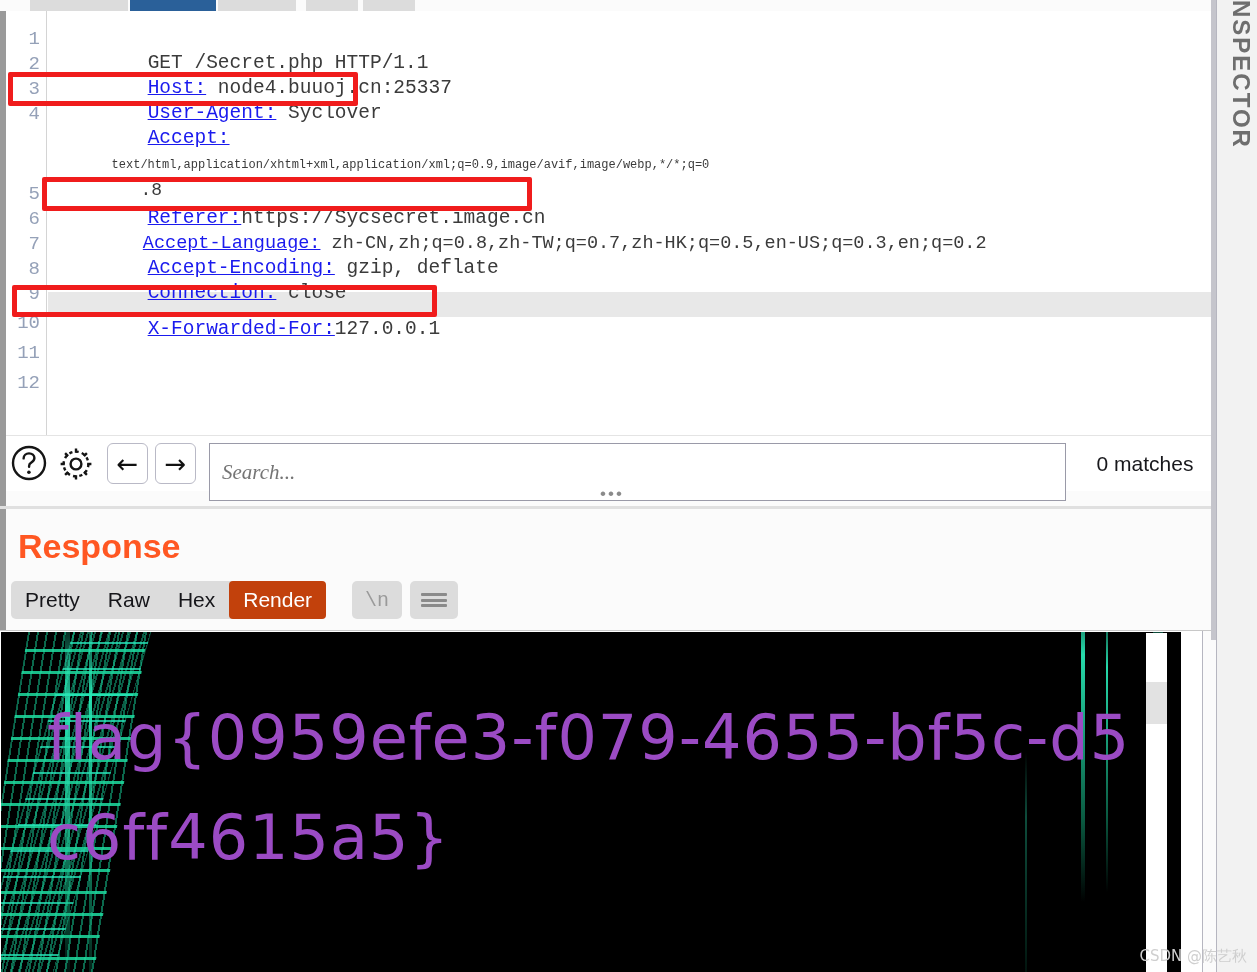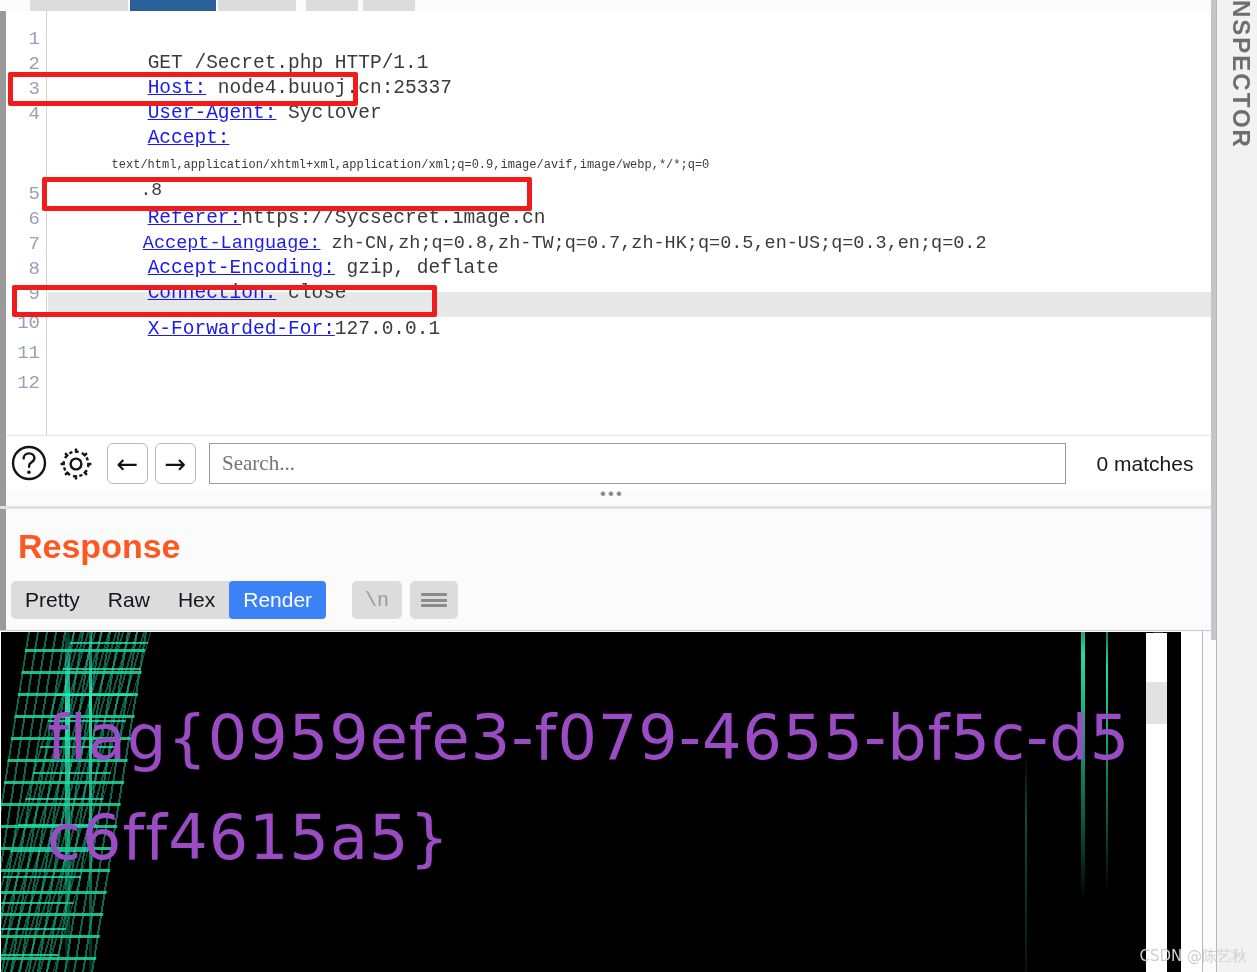--- a/index.html
+++ b/index.html
@@ -105,24 +105,25 @@
     width: 41px; height: 41px;
     border: 1px solid #b9b9c6;
     border-radius: 6px;
     background: #ffffff;
     display: flex; align-items: center; justify-content: center;
     font-size: 26px; color: #111; line-height: 1;
     font-family: "DejaVu Sans", sans-serif;
   }
   .search-input {
     position: absolute; left: 209px; top: 443px;
-    width: 857px; height: 41px;
+    width: 857px; height: 58px;
     border: 1px solid #9a9aa8;
     background: #ffffff;
     font-family: "Liberation Serif", serif;
+    font-style: italic;
     font-size: 21px;
     color: #8a7f75;
     padding: 0 12px;
     outline: none;
   }
   .matches {
     position: absolute; left: 1075px; top: 443px;
     width: 140px; height: 42px;
     display: flex; align-items: center; justify-content: center;
     font-size: 21px; color: #18181c;
@@ -155,21 +156,21 @@
   }
   .tabgroup .t {
     height: 38px;
     display: flex; align-items: center; justify-content: center;
     padding: 0 14px;
     font-size: 21px;
     color: #16161a;
     border-radius: 4px;
   }
   .tabgroup .t.active {
-    background: #3b82f6;
+    background: #c2410c;
     color: #ffffff;
   }
   .minibtn {
     position: absolute; top: 581px;
     height: 38px;
     background: #dcdcdc;
     border-radius: 5px;
     display: flex; align-items: center; justify-content: center;
     font-size: 20px; color: #9a9a9a;
     font-family: "Liberation Mono", monospace;

